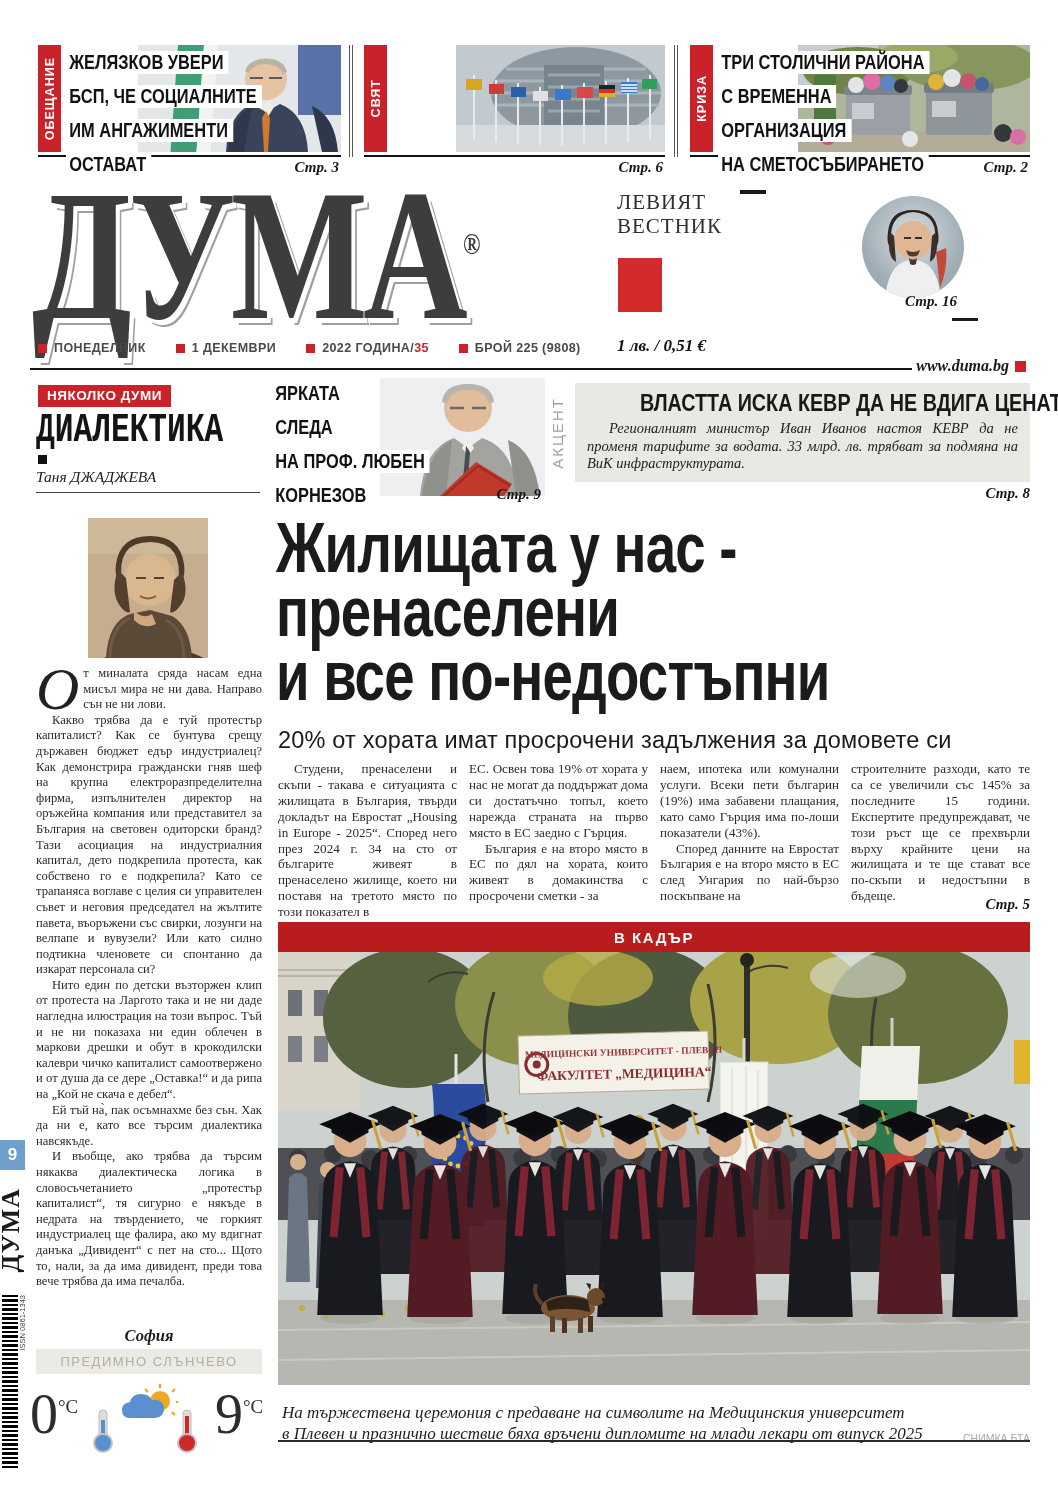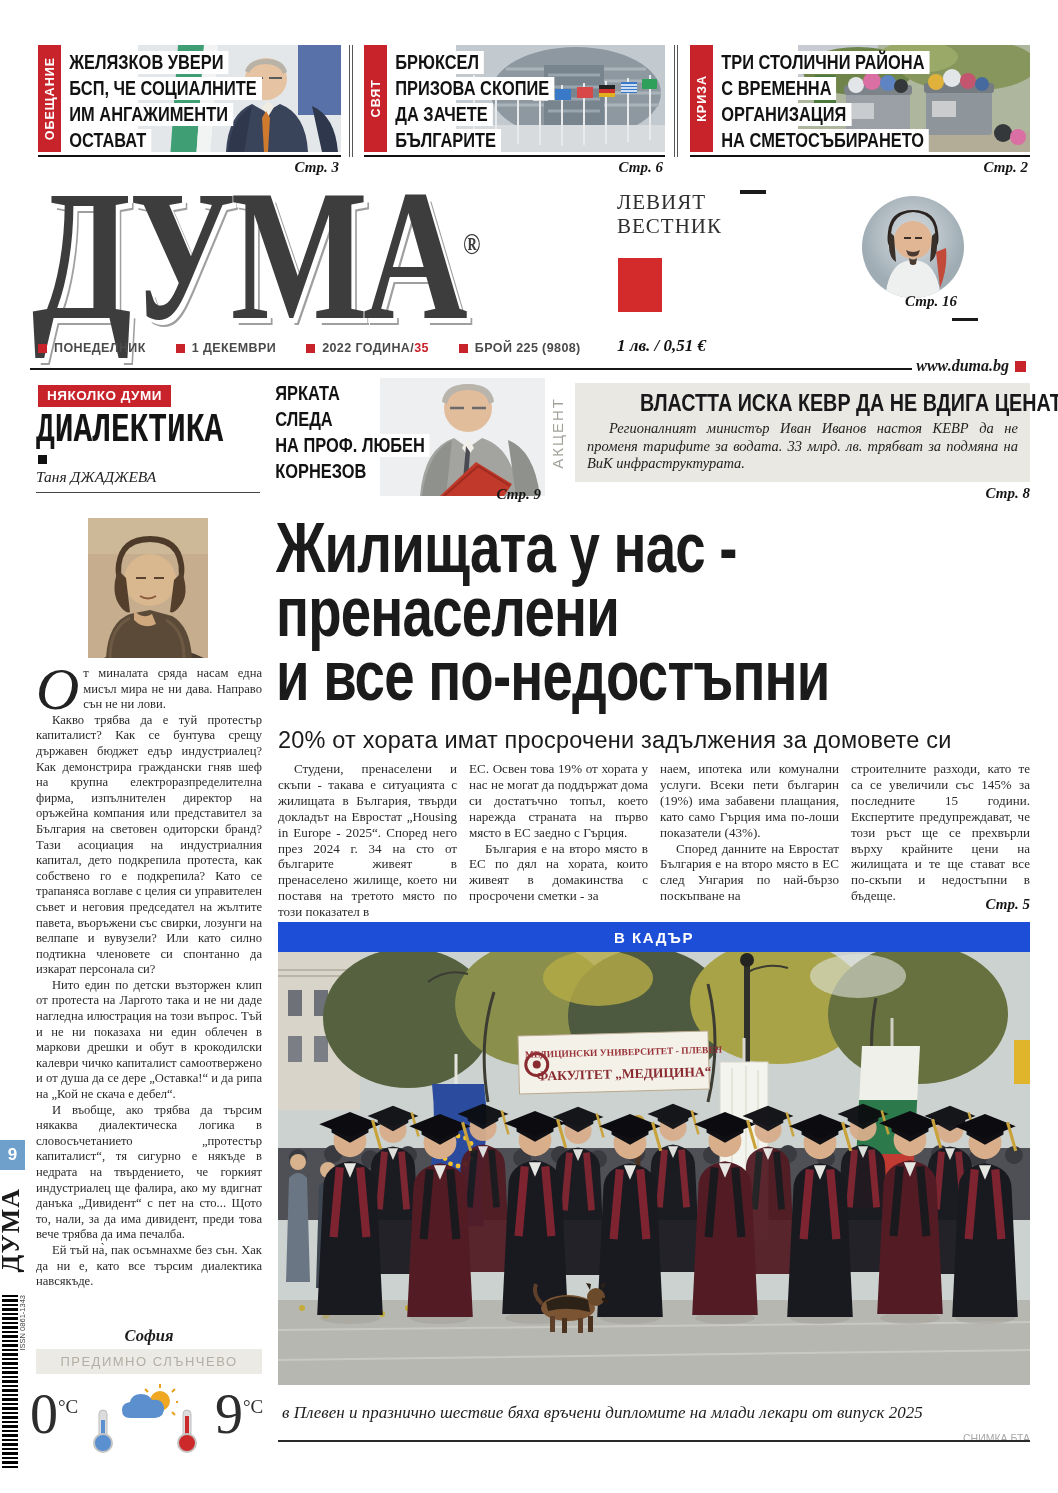--- a/index.html
+++ b/index.html
@@ -9,21 +9,21 @@
   .serif{font-family:"Liberation Serif",serif;}
   .cond{display:inline-block;transform-origin:0 50%;white-space:nowrap;}
   
   .tease{position:absolute;top:45px;height:130px;}
   .tease-tag{position:absolute;left:0;top:0;width:23px;height:107px;background:#c8232a;
              display:flex;align-items:center;justify-content:center;}
   .tease-tag span{writing-mode:vertical-rl;transform:rotate(180deg);color:#fff;font-weight:bold;
              font-size:12.5px;letter-spacing:1px;white-space:nowrap;}
   .tease-photo{position:absolute;top:0;height:107px;overflow:hidden;background:#dfe3e6;}
   .tease-heads{position:absolute;left:28px;top:6px;z-index:3;display:flex;flex-direction:column;
-             align-items:flex-start;gap:3px;}
+             align-items:flex-start;gap:11px;}
   .strip{display:inline-block;background:#fff;padding:0 6px 1px 4px;font-weight:bold;font-size:20px;
              line-height:1.1;color:#121212;transform:scaleX(0.82);transform-origin:0 50%;white-space:nowrap;}
   .tease-rule{position:absolute;left:0;top:110px;height:0;border-bottom:2.5px solid #111;}
   .pageref{font-family:"Liberation Serif",serif;font-style:italic;font-weight:bold;font-size:15px;color:#161616;}
   .tease-page{position:absolute;top:114px;right:2px;}
   .tease-div{position:absolute;top:45px;height:112px;width:2px;border-left:1px solid #555;border-right:1px solid #555;}
   
   .logo{position:absolute;left:32px;top:176px;font-family:"Liberation Serif",serif;font-weight:bold;
         font-size:186px;line-height:0.86;color:#3d3d3d;letter-spacing:-6px;
         text-shadow:5px 5px 0 #ffffff,7px 7px 0 #9f9f9f;}
@@ -64,21 +64,21 @@
         letter-spacing:2px;white-space:nowrap;}
   
   .lead-line{font-size:70px;font-weight:bold;line-height:64px;letter-spacing:-1px;color:#1b1b1b;
         transform:scaleX(0.78);transform-origin:0 50%;white-space:nowrap;display:block;}
   .subhead{font-size:23.5px;color:#1a1a1a;letter-spacing:.2px;}
   .cols{position:absolute;left:278px;top:761px;width:752px;height:156px;display:flex;gap:12px;overflow:hidden;}
   .col{flex:1;font-family:"Liberation Serif",serif;font-size:13.1px;line-height:15.9px;color:#2b2b2b;
         text-align:justify;}
   .col p{margin:0;}
   .col p.ind{text-indent:16px;}
-  .redbar{position:absolute;left:278px;top:922px;width:752px;height:30px;background:#1d4ed8;
+  .redbar{position:absolute;left:278px;top:922px;width:752px;height:30px;background:#b91c1c;
         display:flex;align-items:center;justify-content:center;}
   .redbar span{color:#fff;font-weight:bold;font-size:15px;letter-spacing:1.5px;}
   .credit{font-size:10.5px;color:#a9a9a9;margin-top:44px;}
   .caption{font-family:"Liberation Serif",serif;font-style:italic;font-size:17px;line-height:1.25;color:#1d1d1d;}
   .bot-rule{position:absolute;left:278px;top:1440px;width:752px;border-bottom:2.5px solid #2a2a2a;}
   
   .w-city{font-family:"Liberation Serif",serif;font-weight:bold;font-style:italic;font-size:16.5px;
         color:#1c1c1c;text-align:center;}
   .w-cond{background:#eceae4;color:#b3afa5;font-size:13px;letter-spacing:1.5px;text-align:center;
         padding:5px 0;}
@@ -162,26 +162,20 @@
             <rect x="143" y="40" width="16" height="4" fill="#222"></rect>
             <rect x="143" y="44" width="16" height="4" fill="#cf3030"></rect>
             <rect x="143" y="48" width="16" height="4" fill="#e0b020"></rect>
           </g>
         <g>
             <rect x="165" y="37" width="16" height="11" fill="#3a78c8"></rect>
             <path d="M165,40 h16 M165,43 h16 M165,46 h16" stroke="#fff" stroke-width="1.5"></path>
           </g>
         <rect x="186" y="34" width="15" height="10" fill="#2fa05a"></rect>
       </svg>
-    </div>
-    <div class="tease-heads">
-      <span class="strip">БРЮКСЕЛ</span>
-      <span class="strip">ПРИЗОВА СКОПИЕ</span>
-      <span class="strip">ДА ЗАЧЕТЕ</span>
-      <span class="strip">БЪЛГАРИТЕ</span>
     </div>
     <div class="tease-rule" style="width:301px;"></div>
     <div class="tease-page pageref">Стр. 6</div>
   </div>
   <div class="tease-div" style="left:674px;"></div>
 
   <div class="tease" style="left:690px;width:340px;">
     <div class="tease-tag">
       <span>КРИЗА</span>
       </div>
@@ -314,22 +308,22 @@
       <path d="M46,92 q8,10 18,4 l4,10 q-12,6 -22,-4 z" fill="#cfa87e"></path>
       <path d="M48,60 h10 m8,0 h10" stroke="#5a4230" stroke-width="2"></path>
       <path d="M52,78 q8,5 16,0" stroke="#8a5a3c" stroke-width="2" fill="none"></path>
     </svg>
   </div>
 
   <div class="abs op-text" style="left:36px;top:666px;width:226px;height:652px;overflow:hidden;">
     <p class="first"><span class="dropcap">О</span><span>т миналата сряда насам една мисъл мира не ни дава. Направо сън не ни лови.</span></p>
     <p>Какво трябва да е туй протестър капиталист? Как се бунтува срещу държавен бюджет едър индустриалец? Как демонстрира граждански гняв шеф на крупна електроразпределителна фирма, изпълнителен директор на оръжейна компания или представител за България на световен одиторски бранд? Тази асоциация на индустриалния капитал, дето подкрепила протеста, как собствено го е подкрепила? Като се трапаняса воглаве с целия си управителен съвет и неговия председател на жълтите павета, въоръжени със свирки, лозунги на велпапе и вувузели? Или като силно подтикна членовете си спонтанно да изкарат персонала си?</p>
     <p>Нито един по детски възторжен клип от протеста на Ларгото така и не ни даде нагледна илюстрация на този въпрос. Тъй и не ни показаха ни един облечен в маркови дрешки и обут в крокодилски калеври чичко капиталист самоотвержено и от душа да се дере „Оставка!“ и да рипа на „Кой не скача е дебел“.</p>
+    <p>Ей тъй на̀, пак осъмнахме без сън. Хак да ни е, като все търсим диалектика навсякъде.</p>
     <p>И въобще, ако трябва да търсим някаква диалектическа логика в словосъчетанието „протестър капиталист“, тя сигурно е някъде в недрата на твърдението, че горкият индустриалец ще фалира, ако му вдигнат данъка „Дивидент“ с пет на сто... Щото то, нали, за да има дивидент, преди това вече трябва да има печалба.</p>
-    <p>Ей тъй на̀, пак осъмнахме без сън. Хак да ни е, като все търсим диалектика навсякъде.</p>
   </div>
 
   <div class="abs w-city" style="left:36px;top:1326px;width:226px;">София</div>
   <div class="abs w-cond" style="left:36px;top:1349px;width:226px;">ПРЕДИМНО СЛЪНЧЕВО</div>
   <div class="abs temp" style="left:30px;top:1386px;">
     <span>0</span><sup>°C</sup>
   </div>
   <div class="abs" style="left:88px;top:1408px;">
     <svg width="30" height="46" viewBox="0 0 30 46">
       <rect x="11" y="2" width="8" height="28" rx="4" fill="#dcdcdc" stroke="#bdbdbd"></rect>
@@ -589,17 +583,18 @@
         <rect x="22" y="36" width="5" height="15" fill="#4a321f"></rect>
         <rect x="38" y="36" width="5" height="15" fill="#5e402a"></rect>
         <rect x="48" y="34" width="5" height="16" fill="#4a321f"></rect>
         <path d="M2,22 Q-8,12 -4,2" stroke="#5e402a" stroke-width="4" fill="none"></path>
       </g>
     </svg>
   </div>
 
   <div class="abs credit" style="right:28px;top:1388px;">СНИМКА БТА</div>
   <div class="abs caption" style="left:282px;top:1402px;width:748px;">
+    <div>На тържествена церемония с предаване на символите на Медицинския университет</div>
     <div>в Плевен и празнично шествие  бяха връчени дипломите на млади лекари от випуск 2025</div>
   </div>
   <div class="bot-rule"></div>
 
 </div>
 
 </body></html>

